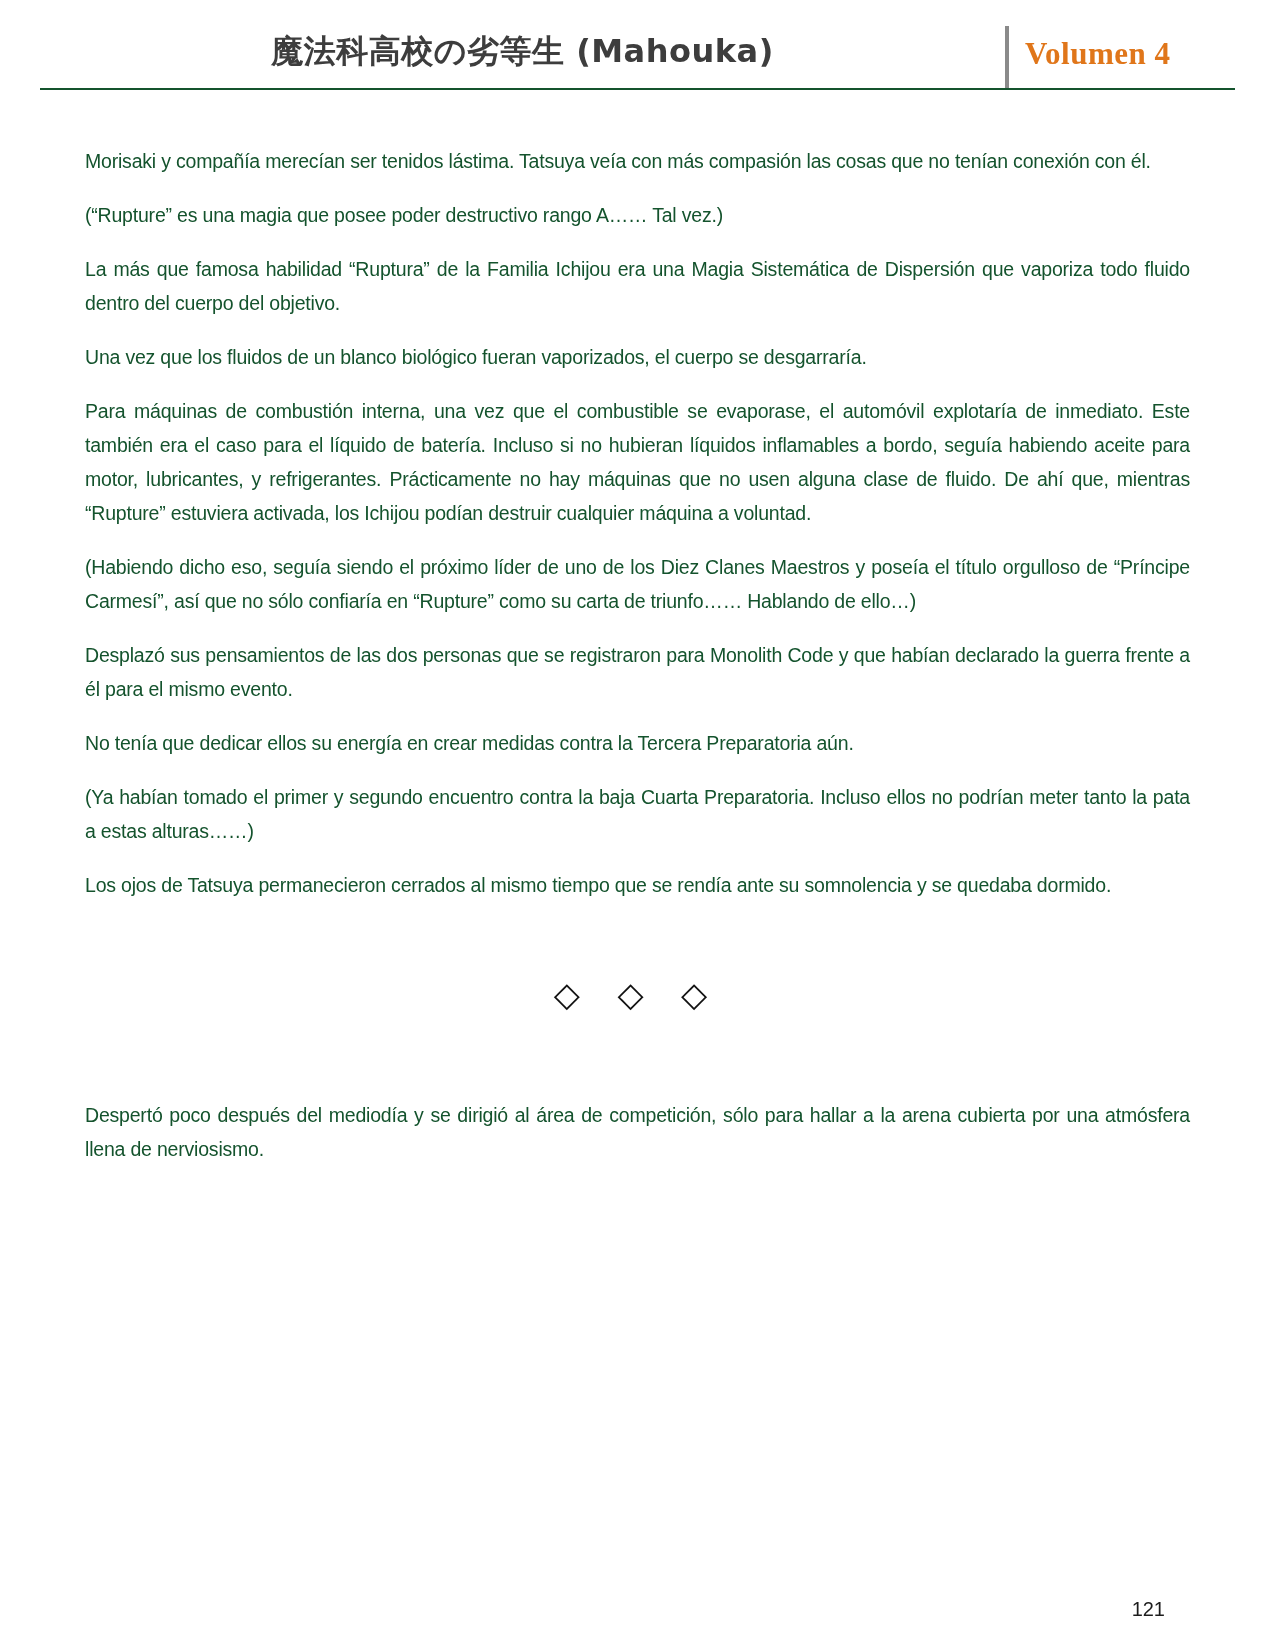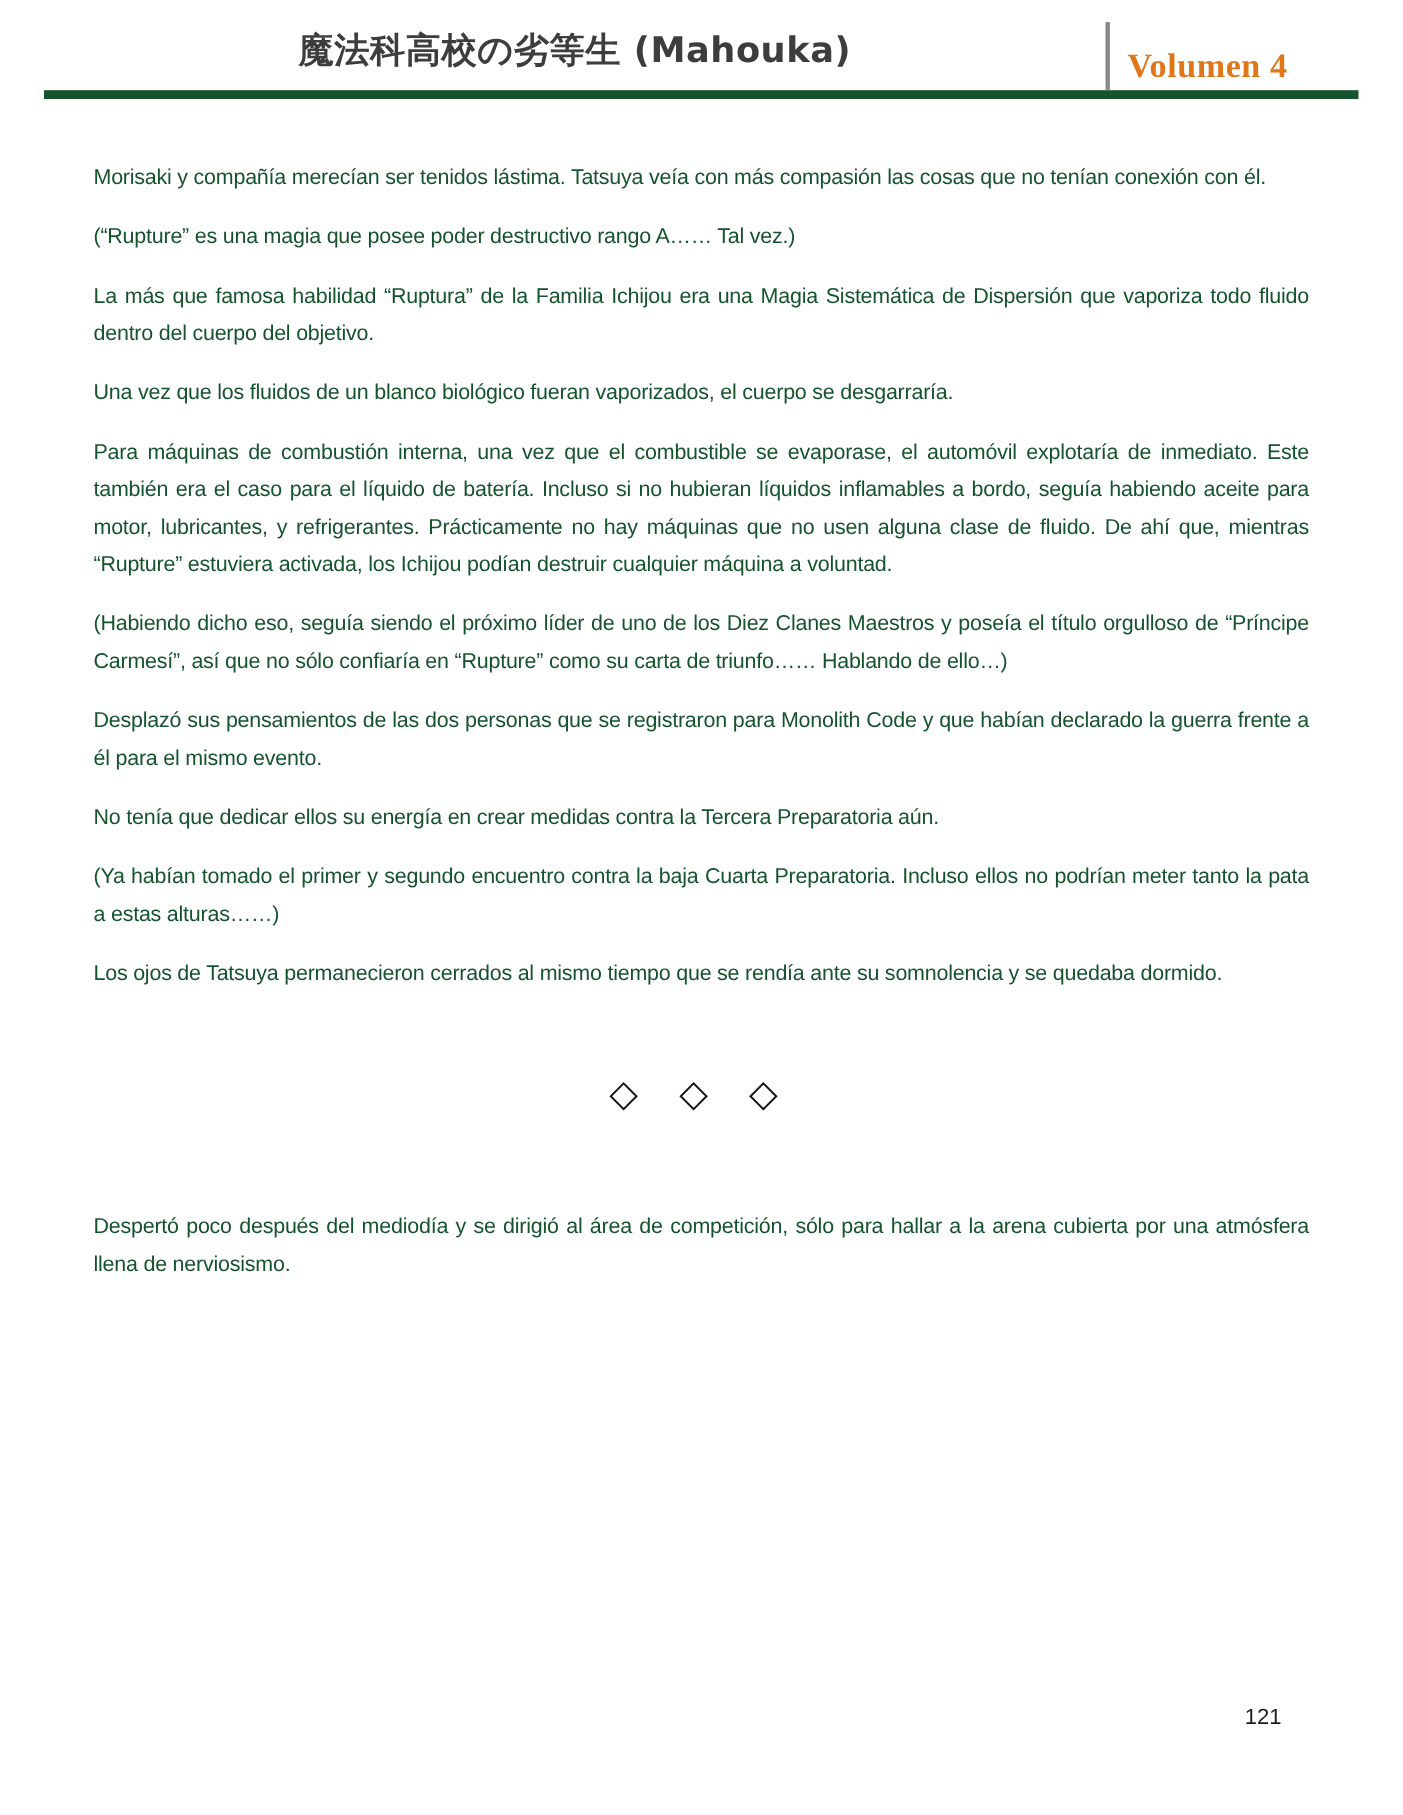--- a/index.html
+++ b/index.html
@@ -12,21 +12,21 @@
     font-family: "Liberation Sans", sans-serif;
     color: #1c1c1c;
     overflow: hidden;
   }
 
   
   .page-header {
     margin: 0 40px;
     display: flex;
     align-items: flex-end;
-    border-bottom: 8px solid #14532d;
+    border-bottom: 2px solid #14532d;
     height: 90px;
   }
   .header-title-area {
     flex: 1;
     text-align: center;
     padding-bottom: 14px;
   }
   .header-title {
     font-family: "DejaVu Sans", "Liberation Sans", sans-serif;
     font-size: 32px;
@@ -34,21 +34,21 @@
     color: #3d3d3d;
     letter-spacing: 0.5px;
   }
   .header-vbar {
     width: 4px;
     height: 62px;
     background: #8a8a8a;
   }
   .header-volume-area {
     width: 226px;
-    padding: 0 0 4px 16px;
+    padding: 0 0 16px 16px;
   }
   .volume-label {
     font-family: "Liberation Serif", serif;
     font-size: 31px;
     font-weight: 700;
     color: #e0761a;
     letter-spacing: 0.5px;
   }
 
   
@@ -69,21 +69,21 @@
     font-weight: 400;
     color: #111111;
     letter-spacing: 14px;
     margin: 72px 0 84px 0;
     line-height: 40px;
   }
 
   
   .page-number {
     position: absolute;
-    top: 1550px;
+    top: 1598px;
     right: 110px;
     font-size: 20px;
     color: #1c1c1c;
   }
 </style>
 </head>
 <body>
 
 <header class="page-header">
   <div class="header-title-area">

